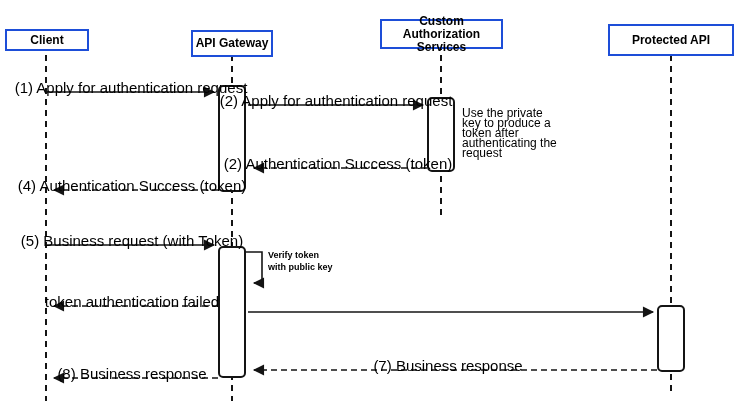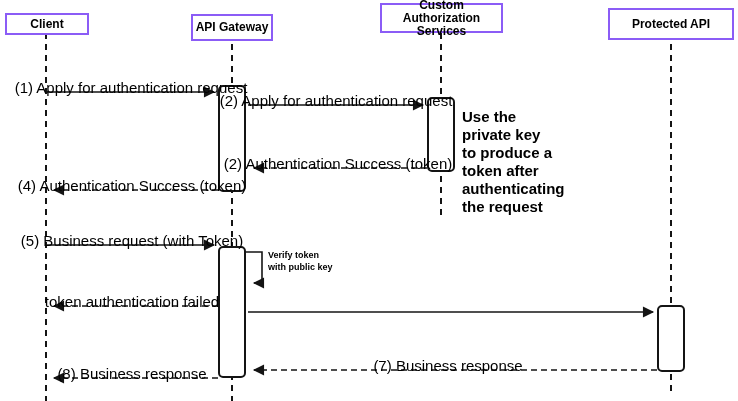--- a/index.html
+++ b/index.html
@@ -3,33 +3,33 @@
 <meta charset="utf-8">
 <style>
   html,body{margin:0;padding:0;background:#ffffff;}
   .diagram{
     position:relative;width:738px;height:401px;background:#ffffff;
     font-family:"Liberation Sans",sans-serif;color:#000000;overflow:hidden;
   }
   .layer{position:absolute;left:0;top:0;width:738px;height:401px;pointer-events:none;}
   .actor{
     position:absolute;display:flex;align-items:center;justify-content:center;
-    border:2px solid #8b5cf6;background:#ffffff;font-weight:bold;font-size:12px;
-    text-align:center;line-height:13px;box-sizing:border-box;z-index:3;
+    border:2px solid #1d4ed8;background:#ffffff;font-weight:bold;font-size:12px;
+    text-align:center;line-height:13px;box-sizing:border-box;z-index:3;margin-top:16px;
   }
   .activation{
     position:absolute;width:28px;border:2px solid #141414;background:#ffffff;
     border-radius:5px;box-sizing:border-box;z-index:2;
   }
   .msg-label{
     position:absolute;transform:translateX(-50%);white-space:nowrap;
     font-size:15px;font-weight:normal;z-index:4;
   }
   .side-text{
-    position:absolute;font-size:15px;font-weight:bold;line-height:18px;z-index:4;
+    position:absolute;font-size:12px;font-weight:normal;line-height:10px;z-index:4;
   }
   .self-line{position:absolute;white-space:nowrap;font-size:9px;font-weight:bold;z-index:4;}
   svg{display:block;}
 </style>
 </head>
 <body>
 
 <div class="diagram">
 
   <svg class="layer" style="z-index:1" width="738" height="401" viewBox="0 0 738 401">

